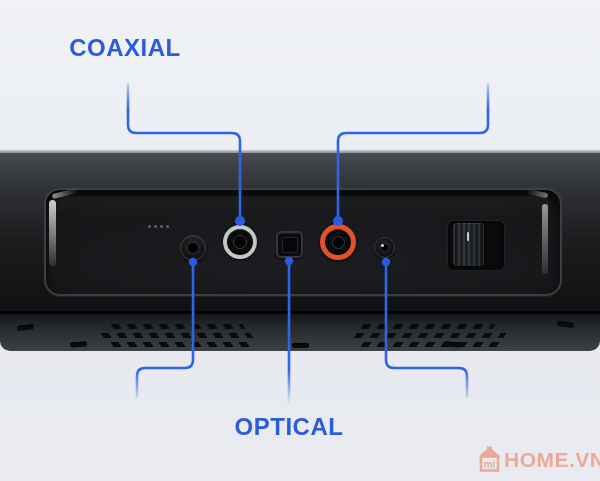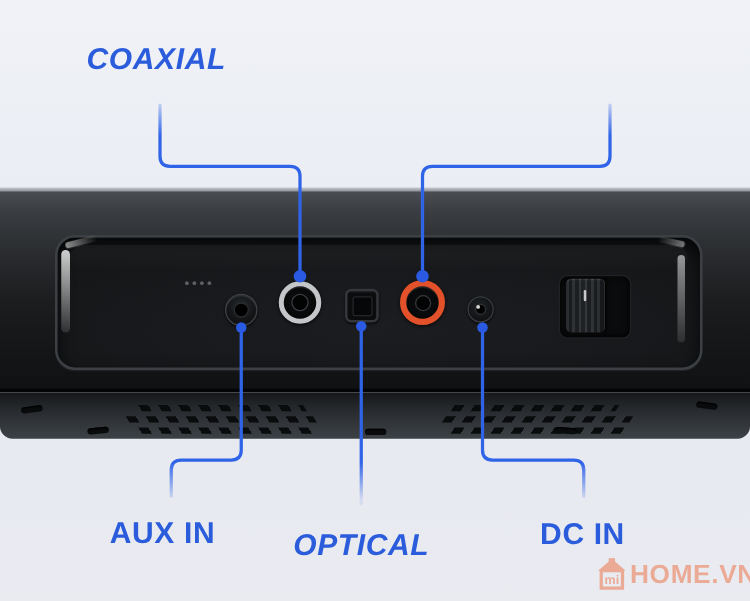--- a/index.html
+++ b/index.html
@@ -92,24 +92,24 @@
   .f3{left:292px;top:343px;}
   .f4{left:444px;top:342px;transform:rotate(4deg);}
   .f5{left:557px;top:322px;transform:rotate(8deg);}
 
   
   .callouts-svg{position:absolute;left:0;top:0;pointer-events:none;}
 
   
   .callout-label{position:absolute;width:200px;text-align:center;
     font-size:24px;font-weight:600;letter-spacing:.5px;color:#2b5cdb;}
-  .lbl-coaxial{left:25px;top:34px;font-style:italic;}
+  .lbl-coaxial{left:25px;top:34px;}
   .lbl-swout{left:388px;top:33px;}
   .lbl-auxin{left:30px;top:413px;}
-  .lbl-optical{left:189px;top:423px;font-style:italic;}
+  .lbl-optical{left:189px;top:413px;}
   .lbl-dcin{left:366px;top:414px;}
 
   
   .watermark{position:absolute;left:476px;top:446px;display:flex;align-items:center;
     color:#ec9b7f;opacity:.8;}
   .watermark svg{display:block;}
   .wm-text{font-size:21px;font-weight:700;letter-spacing:.5px;line-height:27px;margin-left:1px;}
 </style>
 </head>
 <body>
@@ -178,23 +178,21 @@
     <g fill="#2b5ae2">
       <circle cx="240" cy="221" r="5"></circle>
       <circle cx="338" cy="221" r="5"></circle>
       <circle cx="193" cy="262" r="4.2"></circle>
       <circle cx="289" cy="261" r="4.2"></circle>
       <circle cx="386" cy="262" r="4.2"></circle>
     </g>
   </svg>
 
   <div class="callout-label lbl-coaxial">COAXIAL</div>
-  <div class="callout-label lbl-auxin">AUX IN</div>
   <div class="callout-label lbl-optical">OPTICAL</div>
-  <div class="callout-label lbl-dcin">DC IN</div>
 
   <div class="watermark">
     <svg width="27" height="27" viewBox="0 0 27 27">
       <polygon points="13.5,1 2.5,10.5 24.5,10.5" fill="#ec9b7f"></polygon>
       <rect x="11" y="0.5" width="5" height="4" fill="#ec9b7f"></rect>
       <rect x="5" y="10.5" width="17" height="14" fill="none" stroke="#ec9b7f" stroke-width="2.6"></rect>
       <text x="13.5" y="21.5" text-anchor="middle" font-size="10" font-weight="bold" font-family="Liberation Sans, sans-serif" fill="#ec9b7f">mi</text>
     </svg>
     <div class="wm-text">HOME.VN</div>
   </div>

